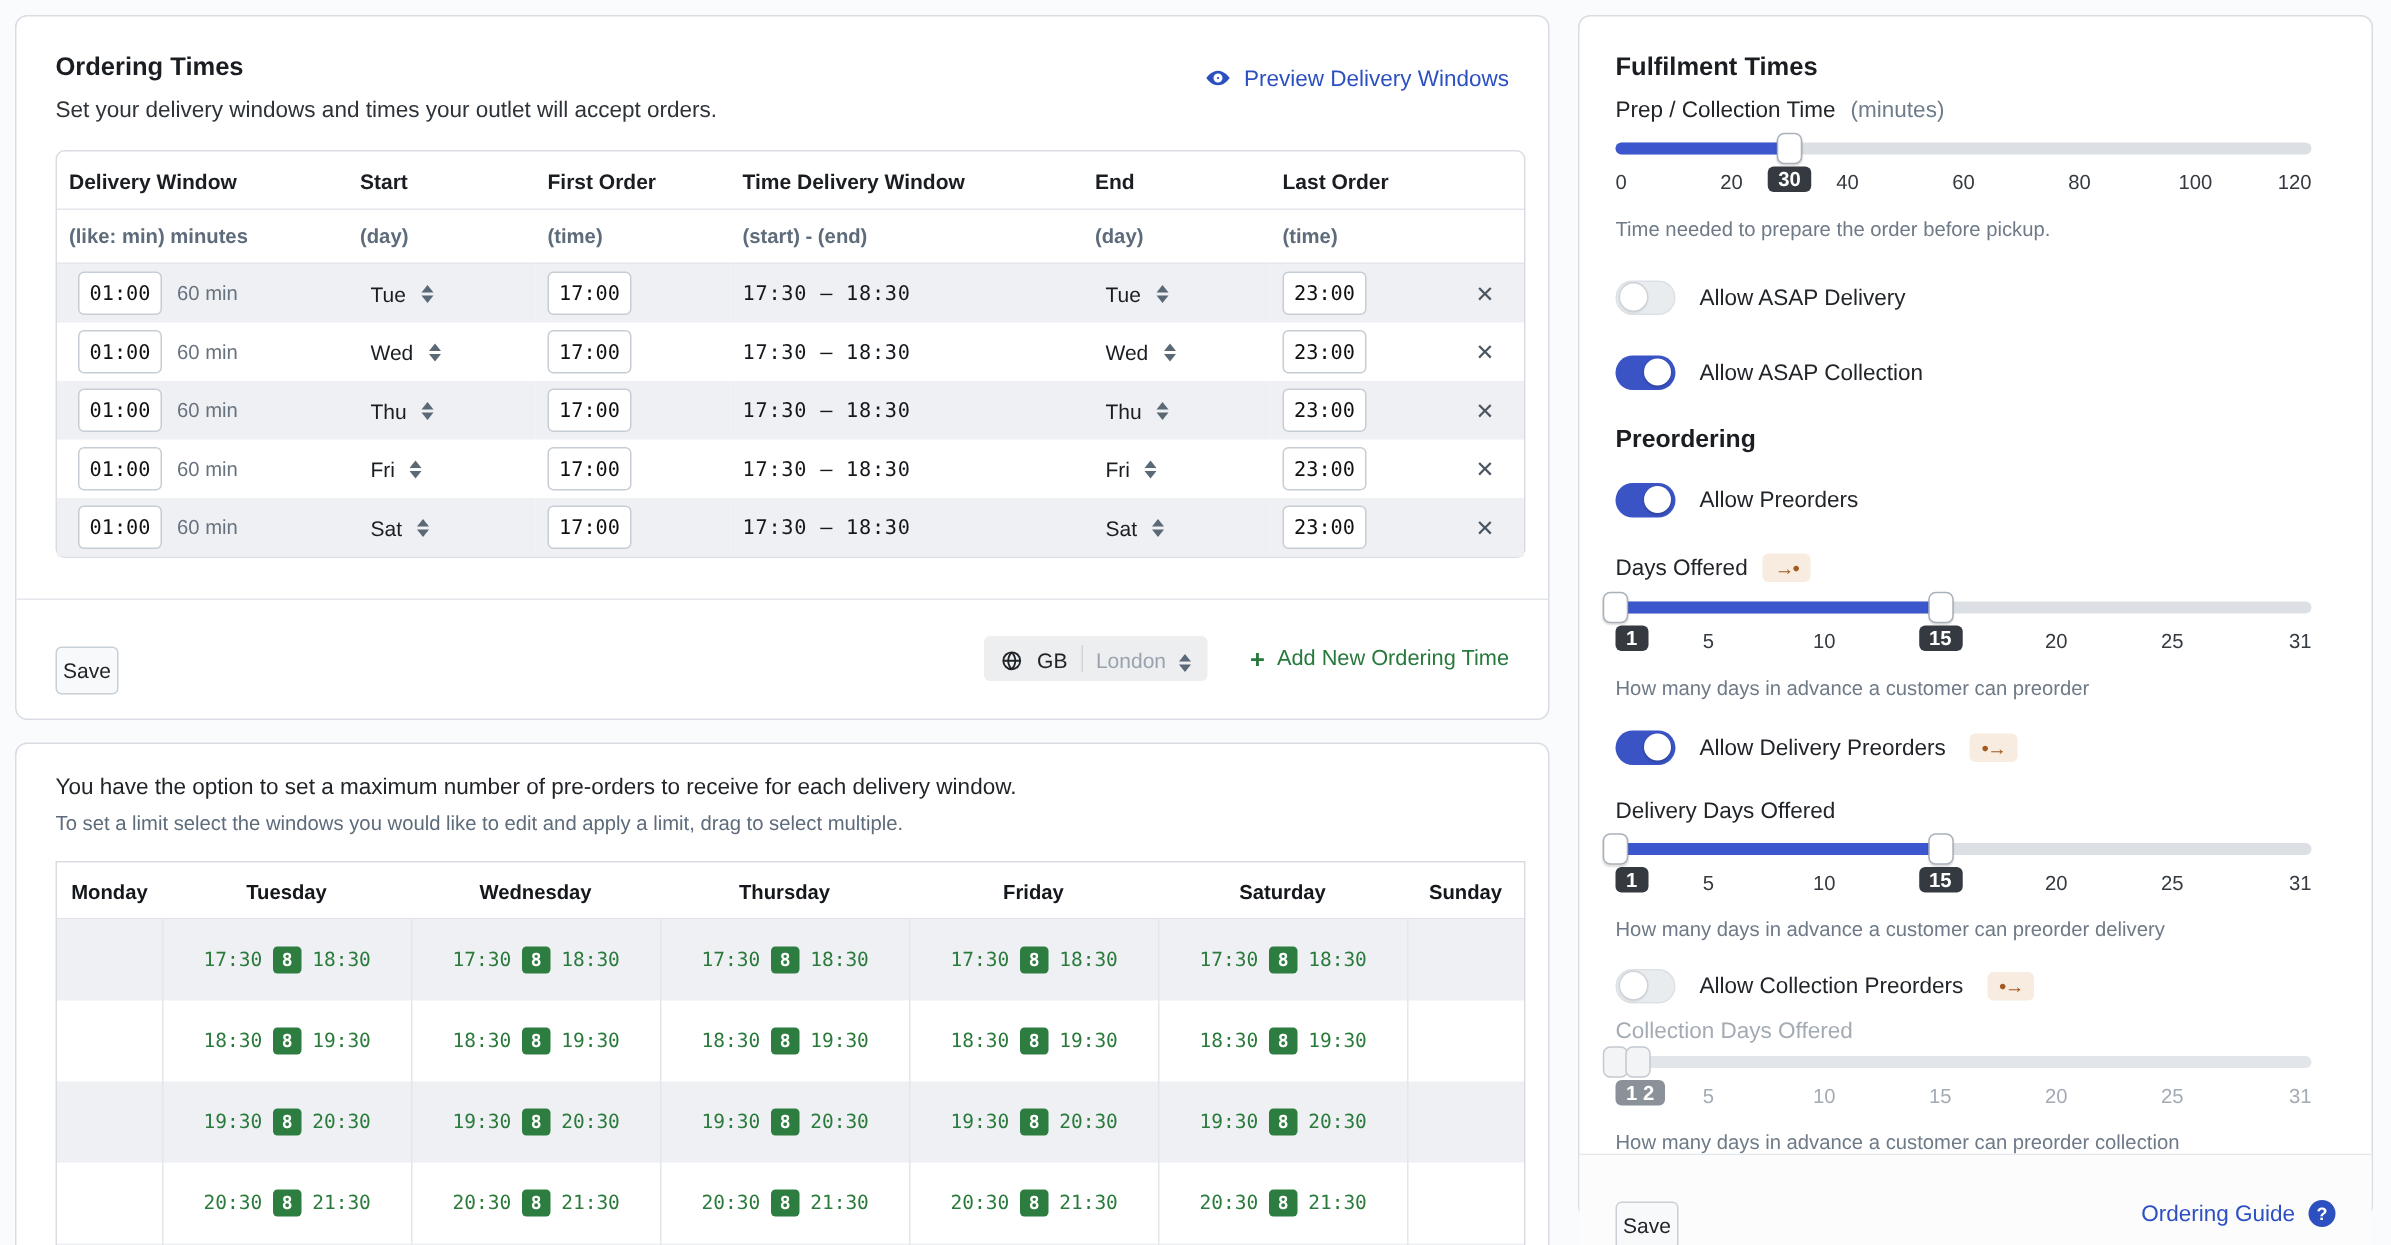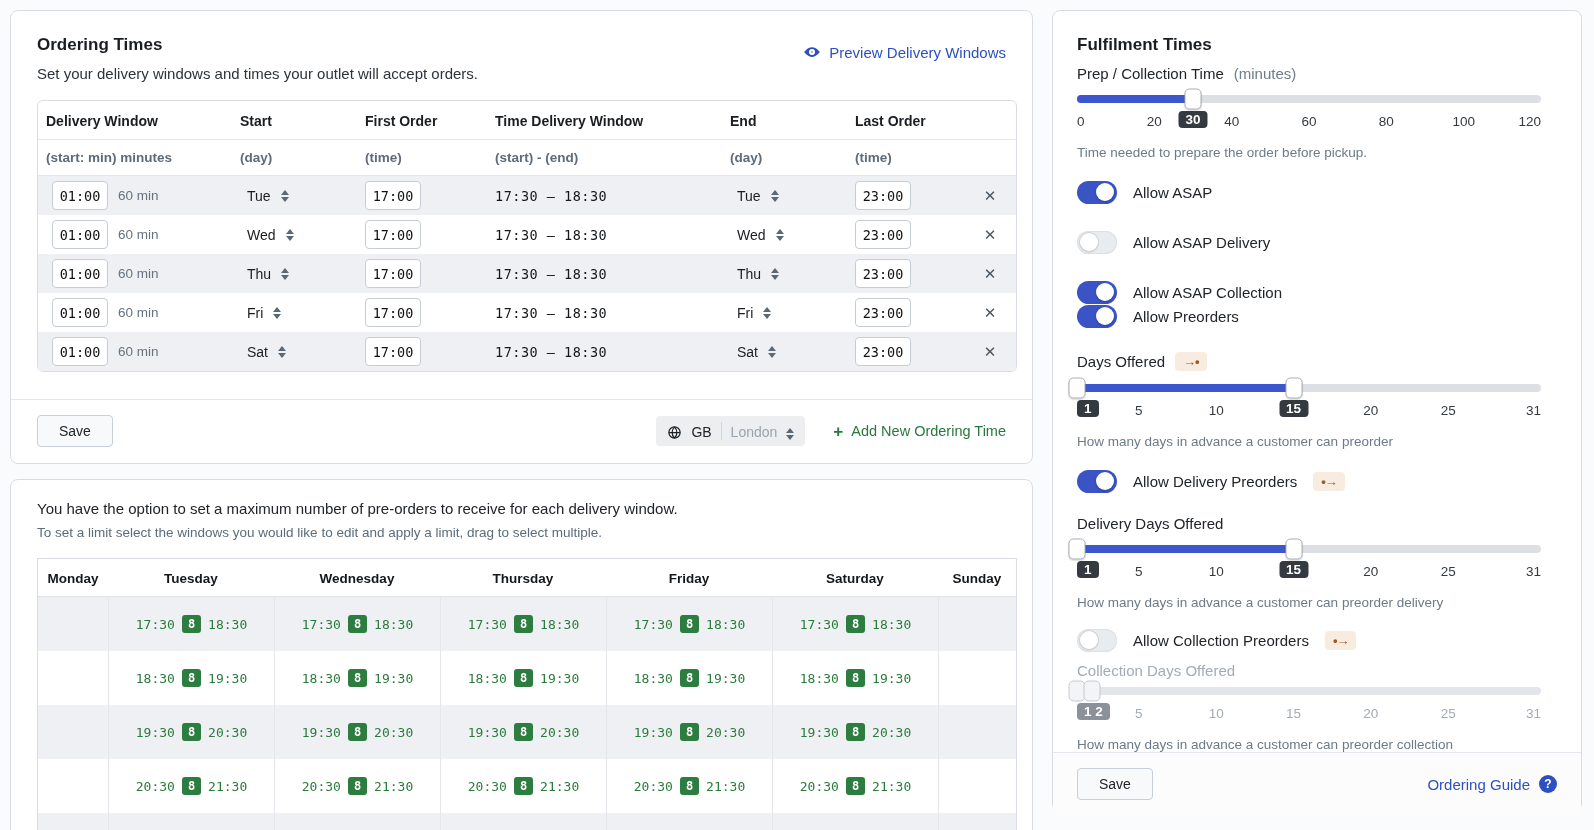--- a/index.html
+++ b/index.html
@@ -38,21 +38,21 @@
     font-family:"DejaVu Sans Mono","Liberation Mono",monospace; font-size:13.5px; color:#111; background:#fff; padding:0; }
   .day-sel { display:inline-flex; align-items:center; gap:10px; font-size:14px; color:#1a1d21; cursor:pointer; padding-left:7px; }
   .sort { display:inline-flex; flex-direction:column; gap:2px; }
   .sort i { display:block; width:0; height:0; border-left:4px solid transparent; border-right:4px solid transparent; }
   .sort .up { border-bottom:5px solid #5b6875; }
   .sort .dn { border-top:5px solid #5b6875; }
   .fdw { font-size:13.5px; color:#14181c; letter-spacing:0.5px; }
   .x-btn { background:none; border:none; font-size:15px; color:#4a5560; cursor:pointer; padding:2px 6px; }
 
   .card-foot { border-top:1px solid #e3e7eb; padding:15px 26px 16px; display:flex; justify-content:space-between; align-items:center; }
-  .btn { padding:7px 21px; font-size:14px; background:#f8f9fa; border:1px solid #c9cfd6; border-radius:4px; color:#212529; cursor:pointer; }
+  .btn { padding:7px 4px; font-size:14px; background:#f8f9fa; border:1px solid #c9cfd6; border-radius:4px; color:#212529; cursor:pointer;margin-top:16px; }
   .foot-right { display:flex; align-items:center; }
   .tz-pill { display:flex; align-items:flex-end; gap:9px; background:#eceef0; border-radius:4px; padding:6px 11px; font-size:14px; cursor:pointer; }
   .tz-pill .vdiv { width:1px; height:18px; background:#d2d6db; }
   .tz-city { color:#9aa3ad; }
   .add-link { display:flex; align-items:center; gap:8px; color:#27793c; font-size:14.5px; margin-left:28px; cursor:pointer; text-decoration:none; }
   .add-plus { font-size:17px; line-height:1; font-weight:bold; }
 
   
   p.vol-desc { font-size:15px; margin:0 0 8px; color:#212529; }
   p.vol-hint { font-size:13.5px; margin:0 0 18px; color:#5d6b7a; }
@@ -147,21 +147,21 @@
             <tr class="ot-head">
               <th class="c1">Delivery Window</th>
               <th>Start</th>
               <th>First Order</th>
               <th>Time Delivery Window</th>
               <th>End</th>
               <th>Last Order</th>
               <th></th>
             </tr>
             <tr class="ot-subhead">
-              <th class="c1">(start: min) minutes</th>
+              <th class="c1">(like: min) minutes</th>
               <th>(day)</th>
               <th>(time)</th>
               <th>(start) - (end)</th>
               <th>(day)</th>
               <th>(time)</th>
               <th></th>
             </tr>
           </thead>
           <tbody>
 
@@ -652,39 +652,34 @@
               <span class="tick tick-badge" style="left: 25%; transform: translateX(-50%);">30</span>
               <span class="tick" style="left: 33.3333%; transform: translateX(-50%);">40</span>
               <span class="tick" style="left: 50%; transform: translateX(-50%);">60</span>
               <span class="tick" style="left: 66.6667%; transform: translateX(-50%);">80</span>
               <span class="tick" style="left: 83.3333%; transform: translateX(-50%);">100</span>
               <span class="tick" style="left: 100%; transform: translateX(-100%);">120</span>
             </div>
         </div>
         <p class="helper">Time needed to prepare the order before pickup.</p>
 
-        <div class="toggle-row first">
-          <span class="toggle" data-state="on">
-              <span class="knob"></span>
-            </span>
-          <span class="toggle-label">Allow ASAP</span>
-        </div>
         <div class="toggle-row">
           <span class="toggle" data-state="off">
               <span class="knob"></span>
             </span>
           <span class="toggle-label">Allow ASAP Delivery</span>
         </div>
         <div class="toggle-row">
           <span class="toggle" data-state="on">
               <span class="knob"></span>
             </span>
           <span class="toggle-label">Allow ASAP Collection</span>
         </div>
 
+        <h3 class="sec-title">Preordering</h3>
 
         <div class="toggle-row" style="margin-top:0;">
           <span class="toggle" data-state="on">
               <span class="knob"></span>
             </span>
           <span class="toggle-label">Allow Preorders</span>
         </div>
 
         <div class="field-label mt24">
           <span>Days Offered</span>

